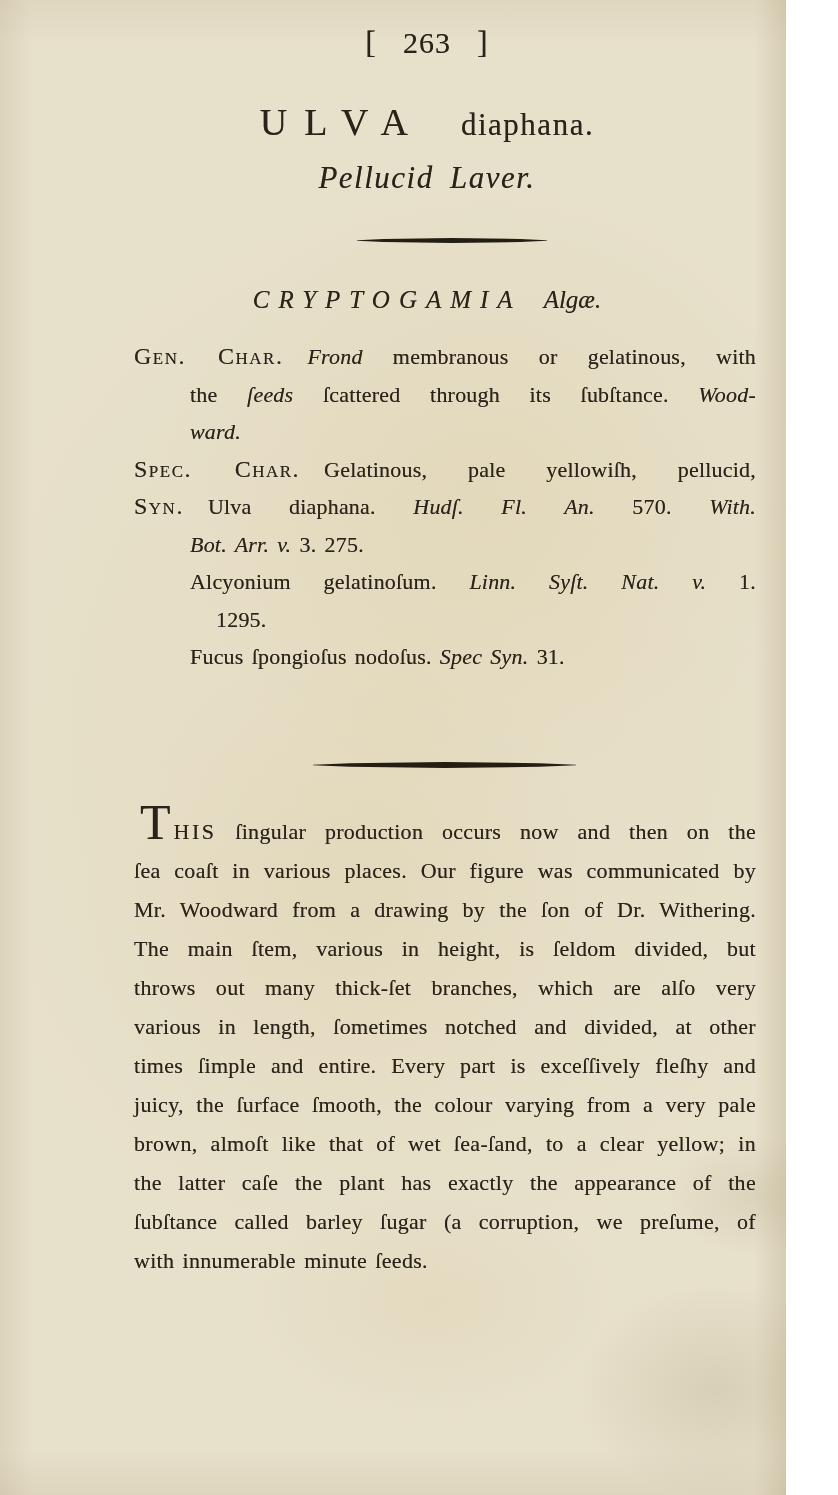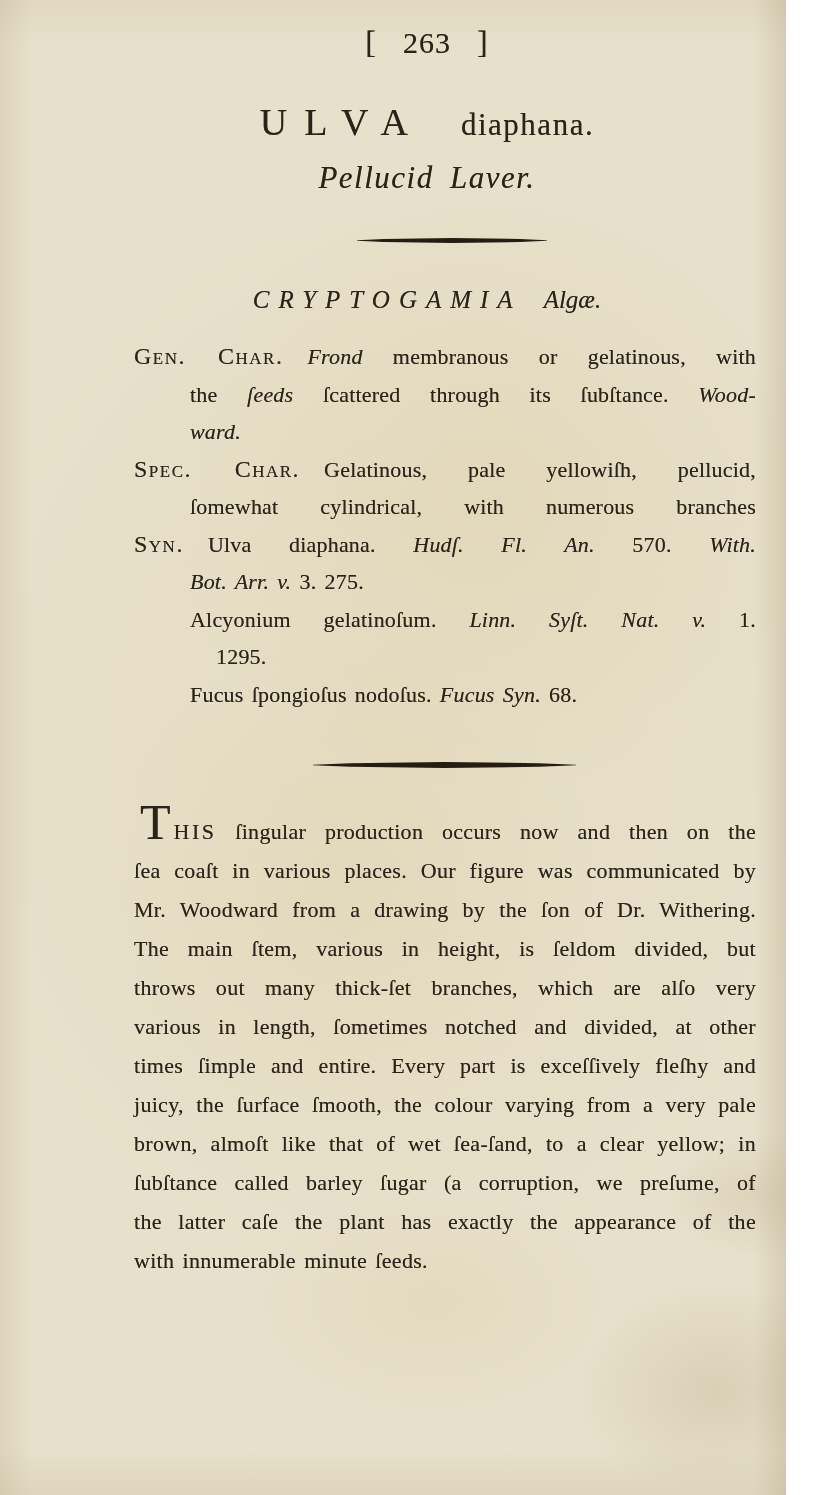--- a/index.html
+++ b/index.html
@@ -75,41 +75,40 @@
   </div>
 
   <div class="charblocks">
     <div>
         <div class="tline just"><span class="sc">Gen. Char.</span><span class="it">Frond</span><span> membranous or gelatinous, with</span></div>
         <div class="tline just ind1"><span>the </span><span class="it">ſeeds</span><span> ſcattered through its ſubſtance. </span><span class="it">Wood-</span></div>
         <div class="tline ind1"><span class="it">ward.</span></div>
       </div>
     <div>
         <div class="tline just"><span class="sc">Spec. Char.</span><span>Gelatinous, pale yellowiſh, pellucid,</span></div>
-        <div class="tline just ind1"><span>ſomewhat cylindrical, with numerous branches</span></div>
       </div>
     <div>
         <div class="tline just"><span class="sc">Syn.</span><span>Ulva diaphana. </span><span class="it">Hudſ. Fl. An.</span><span> 570. </span><span class="it">With.</span></div>
         <div class="tline ind1"><span class="it">Bot. Arr. v.</span><span> 3. 275.</span></div>
         <div class="tline just ind1"><span>Alcyonium gelatinoſum. </span><span class="it">Linn. Syſt. Nat. v.</span><span> 1.</span></div>
         <div class="tline ind2"><span>1295.</span></div>
-        <div class="tline ind1"><span>Fucus ſpongioſus nodoſus. </span><span class="it">Fucus Syn.</span><span> 68.</span></div>
+        <div class="tline ind1"><span>Fucus ſpongioſus nodoſus. </span><span class="it">Spec Syn.</span><span> 31.</span></div>
       </div>
   </div>
 
   <div class="divider d2"></div>
 
   <div class="bodyblock">
       <div class="tline just first"><span class="bigcap">T</span><span class="lsp">HIS</span><span> ſingular production occurs now and then on the</span></div>
       <div class="tline just"><span>ſea coaſt in various places. Our figure was communicated by</span></div>
       <div class="tline just"><span>Mr. Woodward from a drawing by the ſon of Dr. Withering.</span></div>
       <div class="tline just"><span>The main ſtem, various in height, is ſeldom divided, but</span></div>
       <div class="tline just"><span>throws out many thick-ſet branches, which are alſo very</span></div>
       <div class="tline just"><span>various in length, ſometimes notched and divided, at other</span></div>
       <div class="tline just"><span>times ſimple and entire. Every part is exceſſively fleſhy and</span></div>
       <div class="tline just"><span>juicy, the ſurface ſmooth, the colour varying from a very pale</span></div>
       <div class="tline just"><span>brown, almoſt like that of wet ſea-ſand, to a clear yellow; in</span></div>
+      <div class="tline just"><span>the latter caſe the plant has exactly the appearance of the</span></div>
       <div class="tline just"><span>ſubſtance called barley ſugar (a corruption, we preſume, of</span></div>
-      <div class="tline just"><span>the latter caſe the plant has exactly the appearance of the</span></div>
       <div class="tline"><span>with innumerable minute ſeeds.</span></div>
     </div>
 
 </div>
 
 </body></html>

